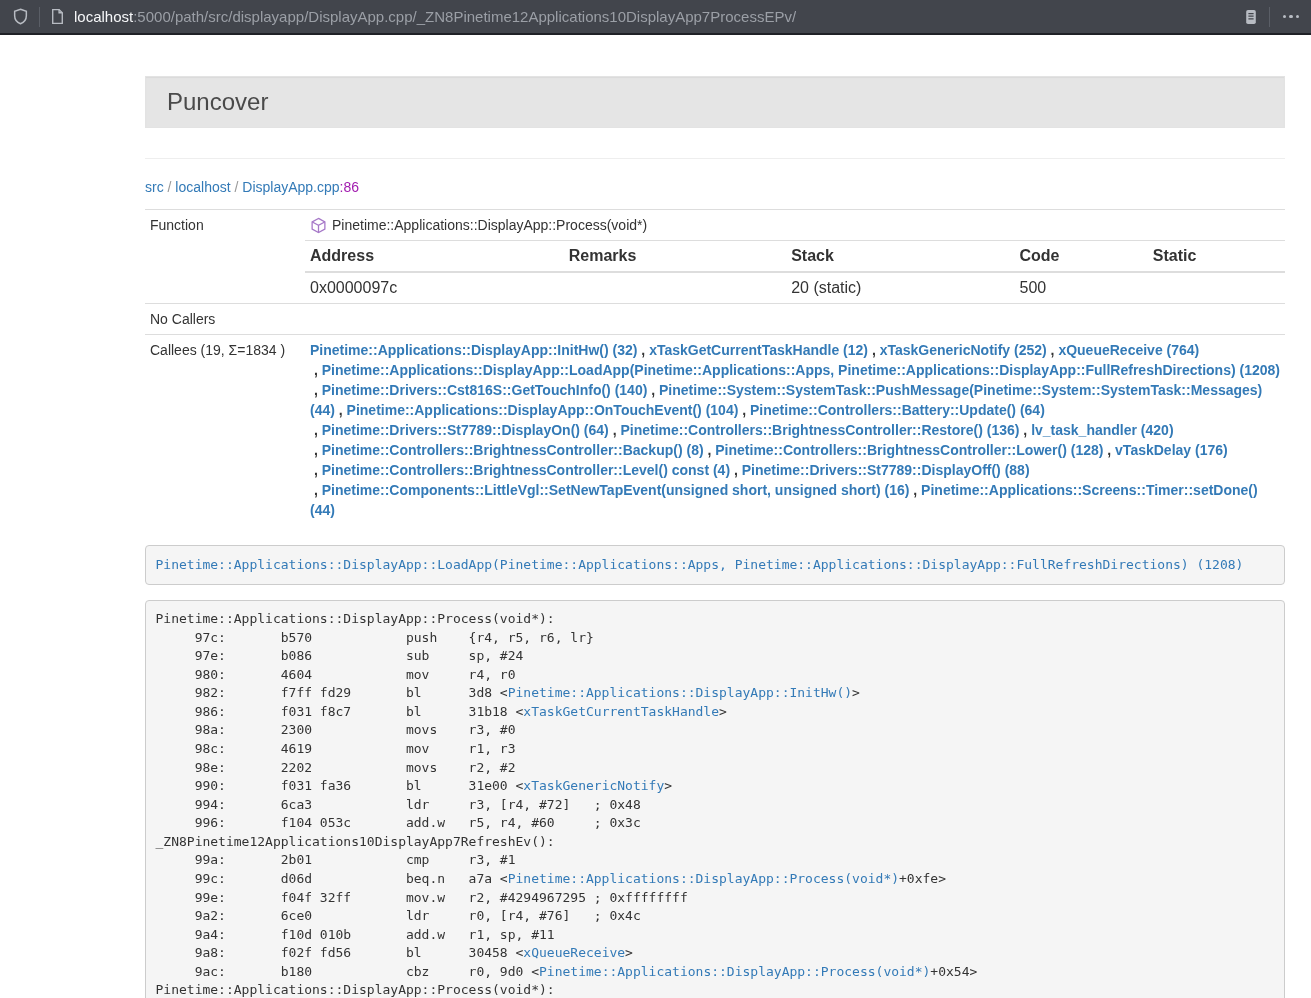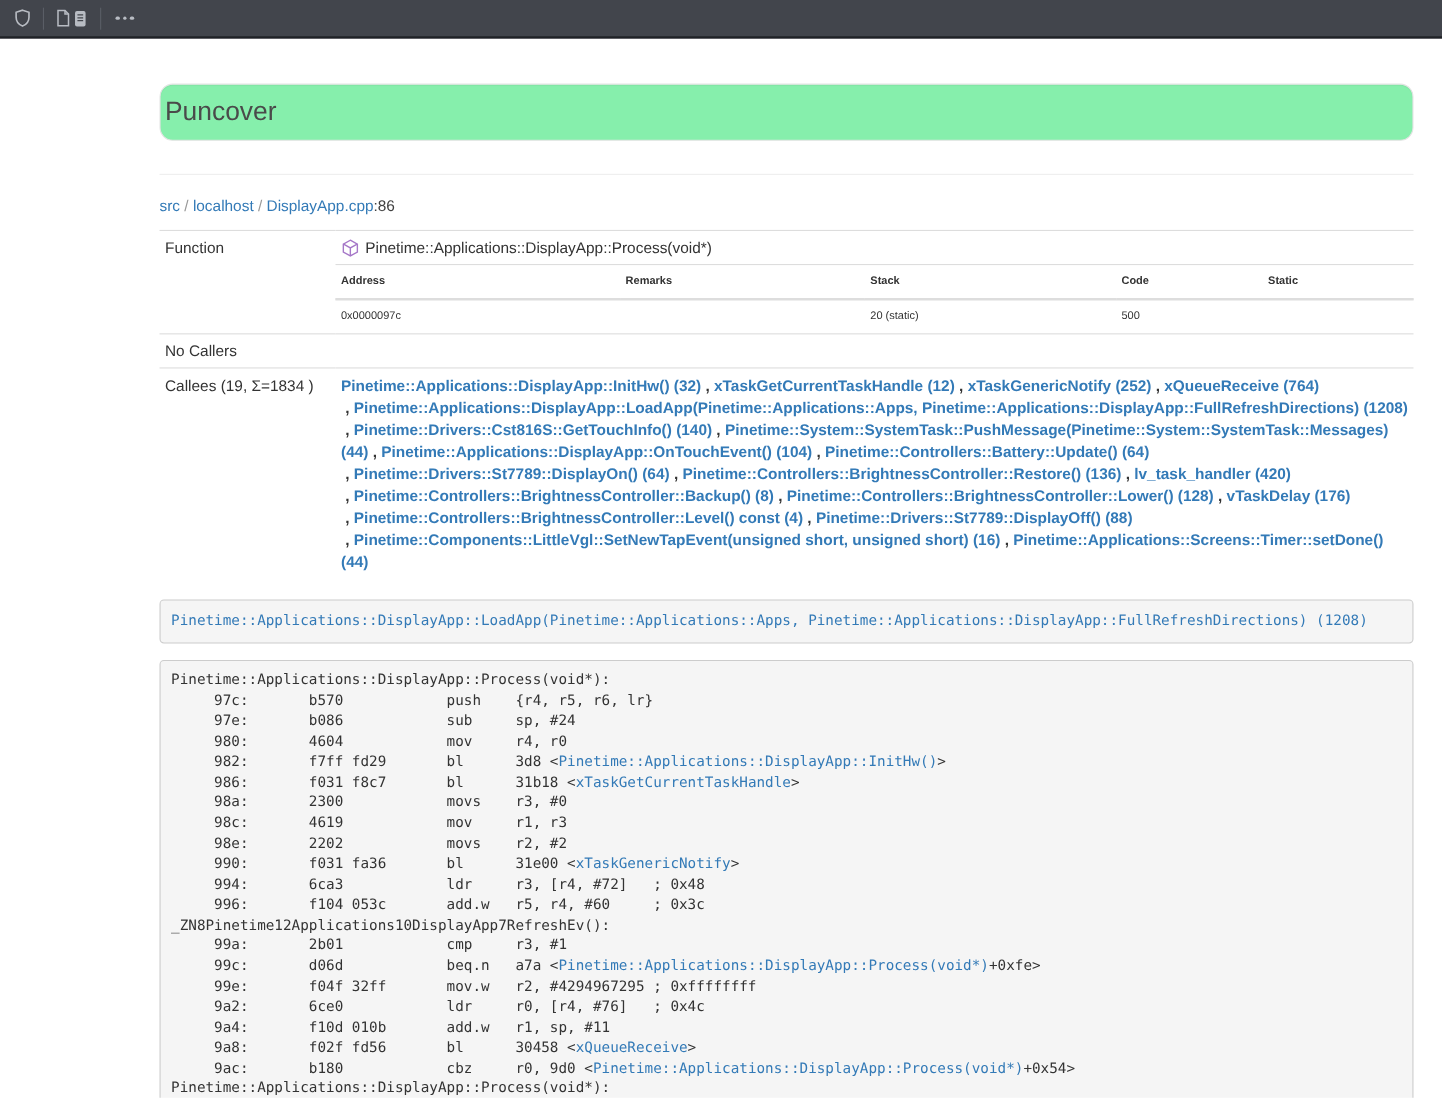--- a/index.html
+++ b/index.html
@@ -28,49 +28,49 @@
   }
   .url .host { color: #f6f7f9; }
   .tb-right { display: flex; align-items: center; }
   .dots { display: inline-flex; align-items: center; }
   .dots i { width: 3.5px; height: 3.5px; border-radius: 50%; background: #b8bcc3; display: inline-block; margin-left: 3px; }
 
   
   .container { margin-left: 145px; width: 1140px; }
   .well {
     margin-top: 41px;
-    background: #86efac;
+    background: #e5e5e5;
     border: 1px solid #e3e3e3;
-    border-radius: 12px;
-    padding: 12px 4px;
+    border-radius: 0;
+    padding: 12px 21px;
     box-shadow: inset 0 1px 1px rgba(0,0,0,.05);
     box-sizing: border-box;
   }
   .well h1 { margin: 0; font-size: 24px; line-height: 26px; font-weight: normal; color: #4a4a4a; }
   hr { border: 0; border-top: 1px solid #eee; margin: 30px 0 0 0; }
   .breadcrumb { font-size: 14px; line-height: 20px; margin: 18px 0 12px 0; }
   a { color: #337ab7; text-decoration: none; cursor: pointer; text-align: right; }
   .crumb-sep { color: #999; white-space: pre; }
-  .line-no { color: #404040; }
+  .line-no { color: #a21caf; }
 
   
   table.info { width: 100%; border-collapse: collapse; font-size: 14px; margin-bottom: 20px; }
   table.info > tbody > tr > th,
   table.info > tbody > tr > td {
     text-align: left; vertical-align: top;
     padding: 5px; line-height: 20px;
     border-top: 1px solid #ddd;
   }
   table.info > tbody > tr > th { font-weight: normal; width: 150px; }
   table.info td.p0 { padding: 0; }
   .symbol-cell { display: flex; align-items: center; }
   .symbol-cell .cube { margin-right: 5px; display: inline-flex; }
 
   
-  table.stats { width: 100%; border-collapse: collapse; font-size: 10px; }
+  table.stats { width: 100%; border-collapse: collapse; font-size: 16px; }
   table.stats th, table.stats td { text-align: left; padding: 5px; line-height: 20px; }
   table.stats thead th { font-weight: bold; border-bottom: 2px solid #ddd; }
   table.stats col.c1 { width: 26.4%; } table.stats col.c2 { width: 22.7%; }
   table.stats col.c3 { width: 23.3%; } table.stats col.c4 { width: 13.6%; }
   table.stats col.c5 { width: 14%; }
 
   .callees { line-height: 20px; font-weight: bold; }
   .callees .sep { color: #333; white-space: pre; }
 
   
@@ -99,20 +99,23 @@
         <path d="M8 1.2 13.5 3v4.2c0 3.4-2.3 6.3-5.5 7.6C4.8 13.5 2.5 10.6 2.5 7.2V3L8 1.2z" fill="none" stroke="#b8bcc3" stroke-width="1.4"></path>
       </svg>
   </span>
   <span class="tb-divider"></span>
   <span class="tb-icon">
     <svg width="15" height="17" viewBox="0 0 14 16">
         <path d="M2.5 1.5h6l3 3v10h-9z" fill="none" stroke="#b8bcc3" stroke-width="1.3"></path>
         <path d="M8.5 1.5v3h3" fill="none" stroke="#b8bcc3" stroke-width="1.3"></path>
       </svg>
   </span>
+  <div class="address-bar">
+    <span class="url"><span class="host">localhost</span><span>:5000/path/src/displayapp/DisplayApp.cpp/_ZN8Pinetime12Applications10DisplayApp7ProcessEPv/</span></span>
+  </div>
   <div class="tb-right">
     <span class="tb-icon">
       <svg width="16" height="18" viewBox="0 0 16 16">
           <rect x="3.2" y="1" width="9.6" height="14" rx="1.8" fill="#b8bcc3"></rect>
           <path d="M5.4 4.6h5.2M5.4 7.2h5.2M5.4 9.8h5.2" stroke="#42454c" stroke-width="1.2"></path>
         </svg>
     </span>
     <span class="tb-divider"></span>
     <span class="dots">
         <i></i>

